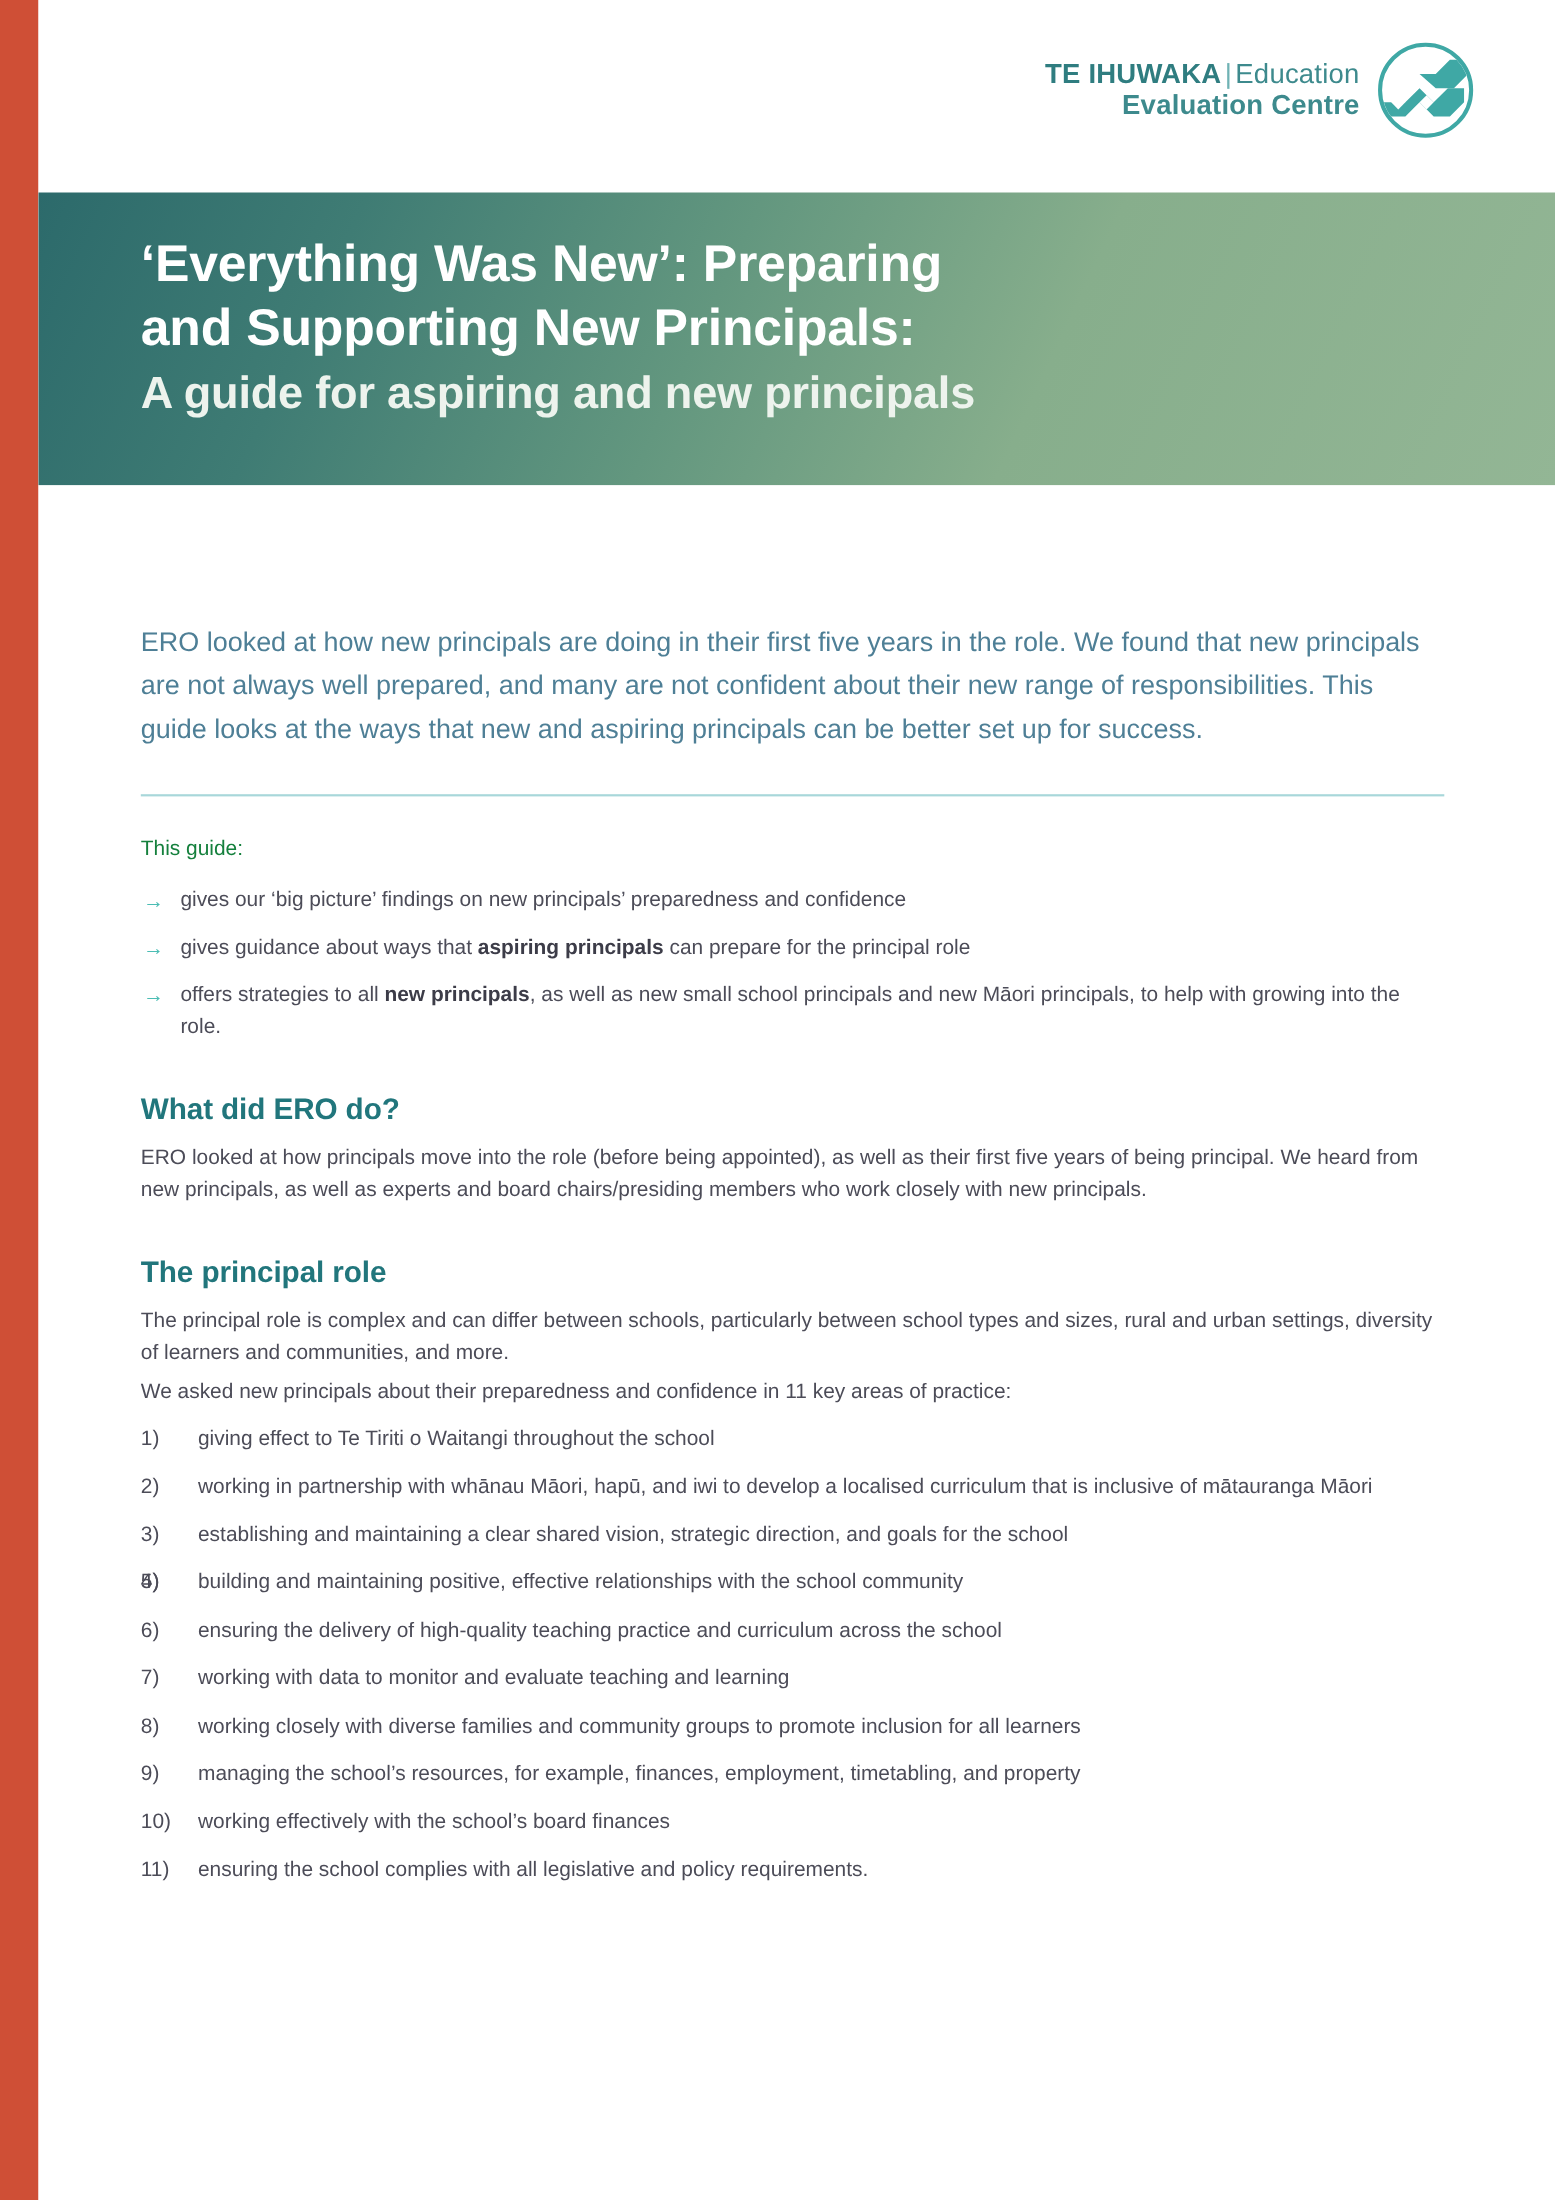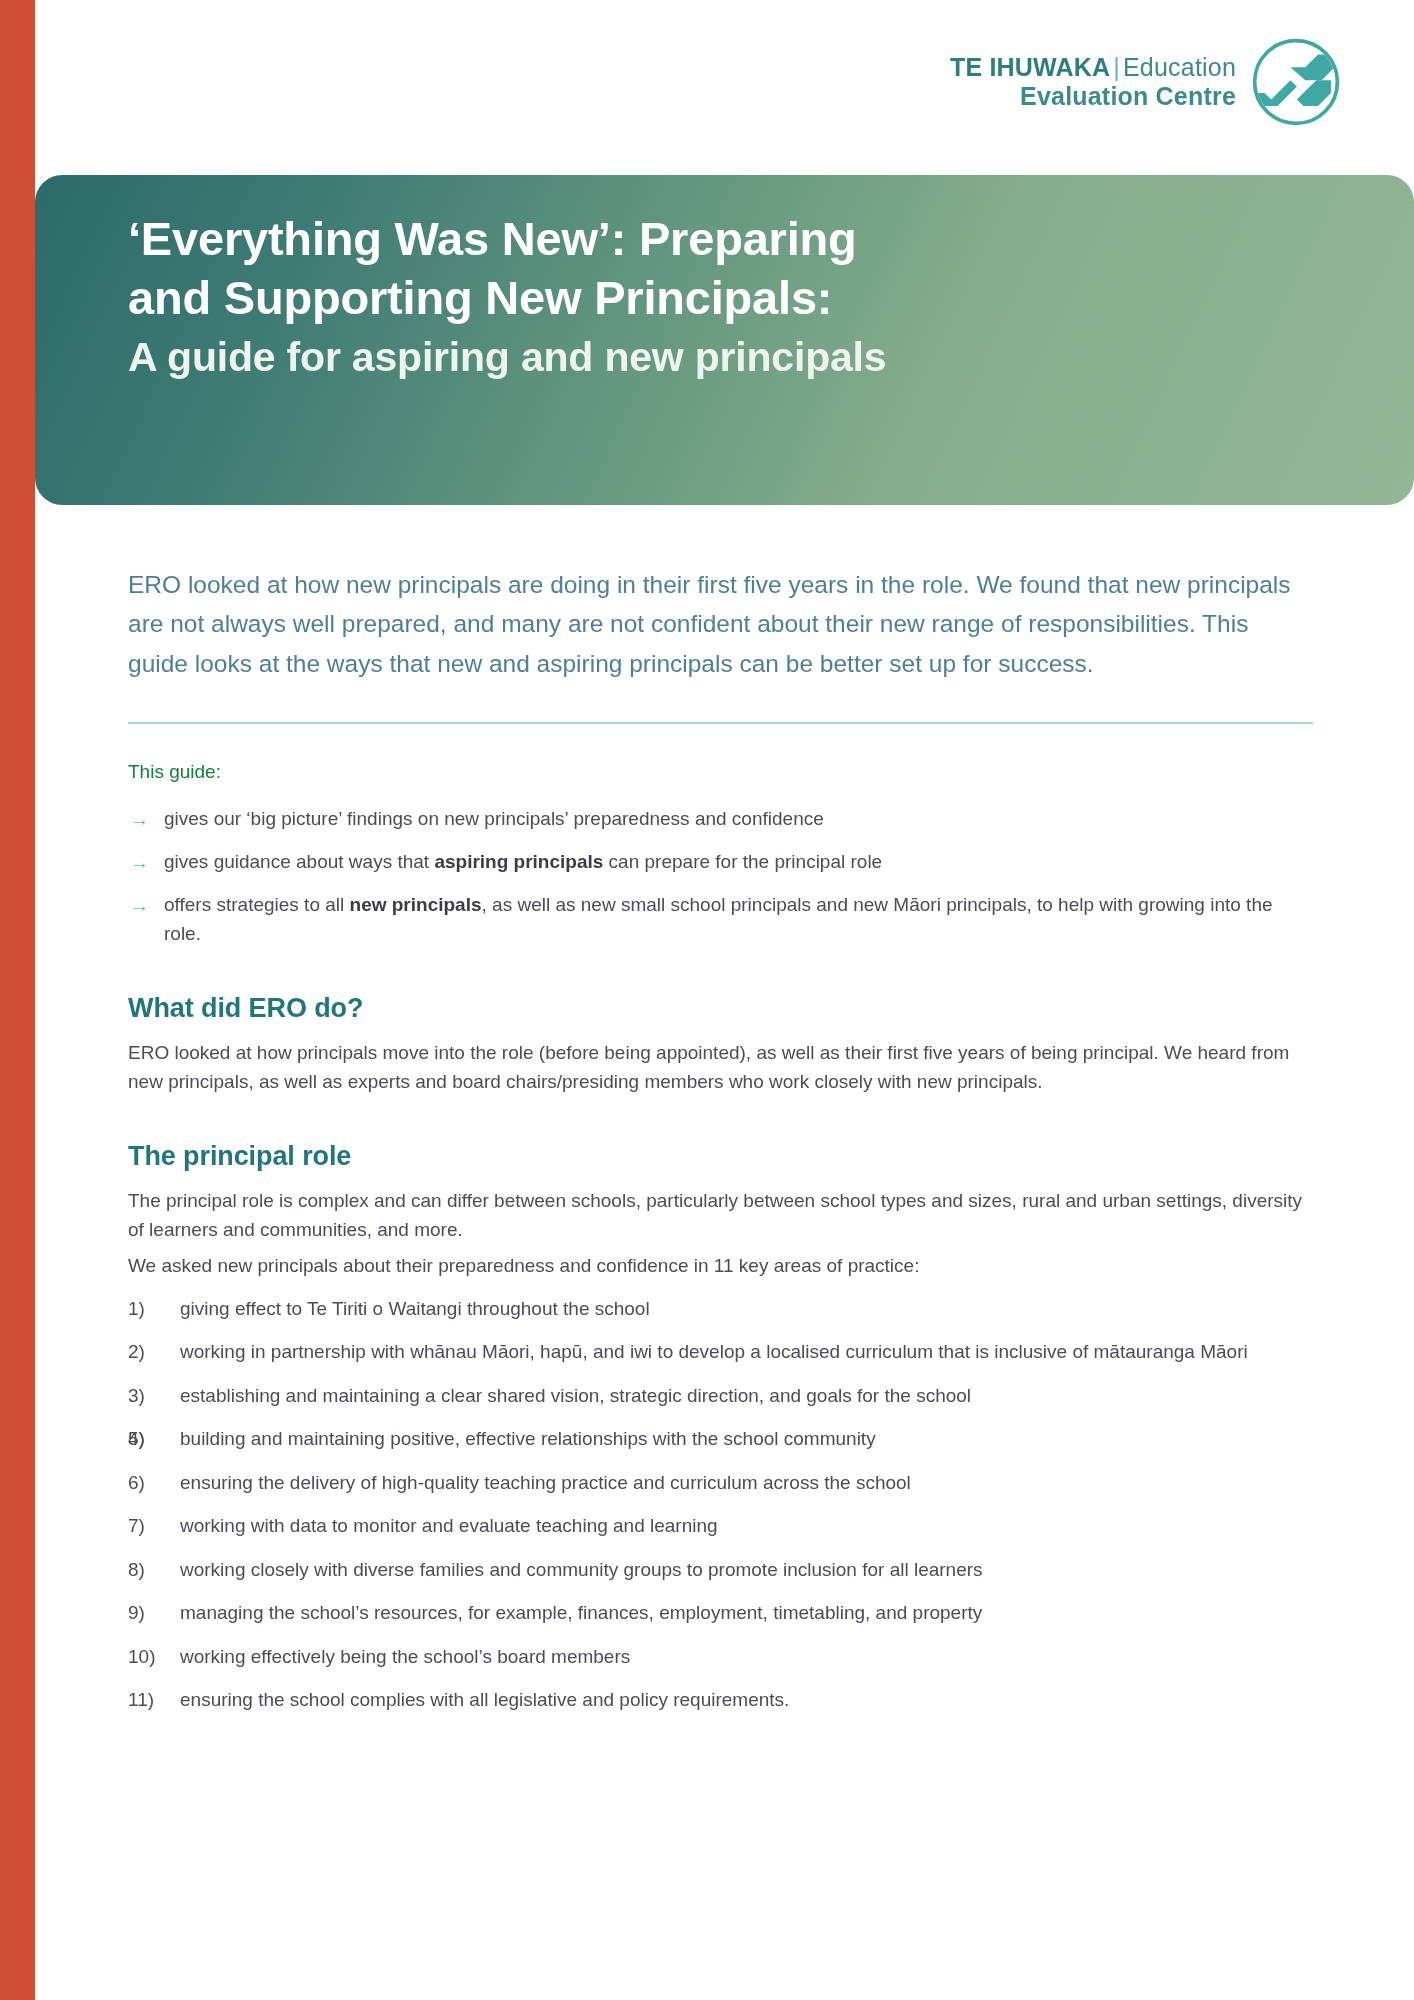--- a/index.html
+++ b/index.html
@@ -78,29 +78,28 @@
     height: 92px;
     flex: 0 0 92px;
   }
 
   
   .banner {
     position: absolute;
     left: 0;
     top: 175px;
     width: 1379px;
-    height: 330px;
+    height: 266px;
     background:
       linear-gradient(115deg,
         #2c6a6b 0%,
         #3f7c74 20%,
         #63977f 44%,
         #87ae8c 66%,
         #93b695 100%);
-    border-radius: 27px;
   }
   .banner-inner {
     position: absolute;
     left: 93px;
     top: 34px;
     right: 40px;
   }
   .title-bold {
     font-size: 47px;
     font-weight: 700;
@@ -282,18 +281,18 @@
     <ol class="practice-list">
       <li><span class="num">1)</span><span>giving effect to Te Tiriti o Waitangi throughout the school</span></li>
       <li><span class="num">2)</span><span>working in partnership with whānau Māori, hapū, and iwi to develop a localised curriculum that is inclusive of mātauranga Māori</span></li>
       <li><span class="num">3)</span><span>establishing and maintaining a clear shared vision, strategic direction, and goals for the school</span></li>
       <li><span class="num">4)</span></li>
       <li><span class="num">5)</span><span>building and maintaining positive, effective relationships with the school community</span></li>
       <li><span class="num">6)</span><span>ensuring the delivery of high-quality teaching practice and curriculum across the school</span></li>
       <li><span class="num">7)</span><span>working with data to monitor and evaluate teaching and learning</span></li>
       <li><span class="num">8)</span><span>working closely with diverse families and community groups to promote inclusion for all learners</span></li>
       <li><span class="num">9)</span><span>managing the school’s resources, for example, finances, employment, timetabling, and property</span></li>
-      <li><span class="num">10)</span><span>working effectively being the school’s board members</span></li>
+      <li><span class="num">10)</span><span>working effectively with the school’s board finances</span></li>
       <li><span class="num">11)</span><span>ensuring the school complies with all legislative and policy requirements.</span></li>
     </ol>
 
   </div>
 </div>
 
 </body></html>

